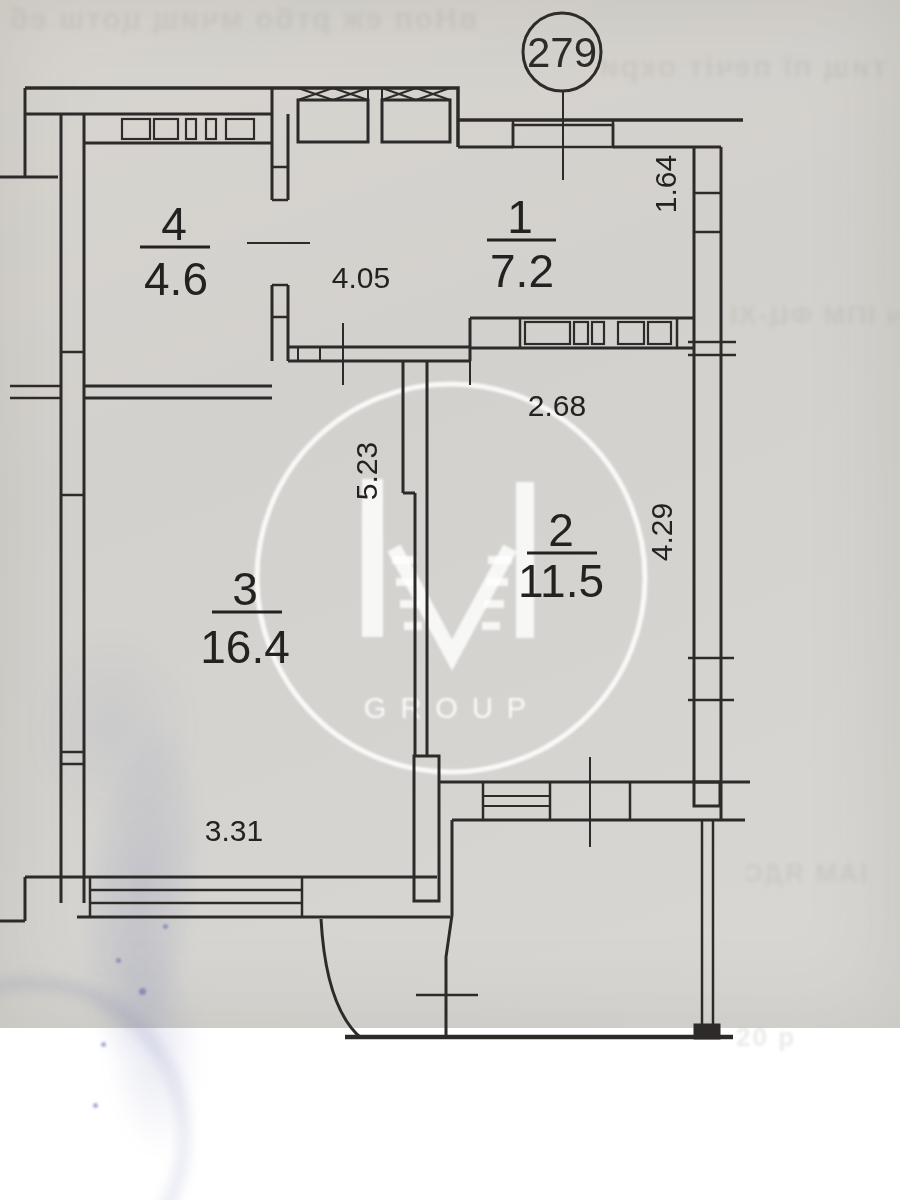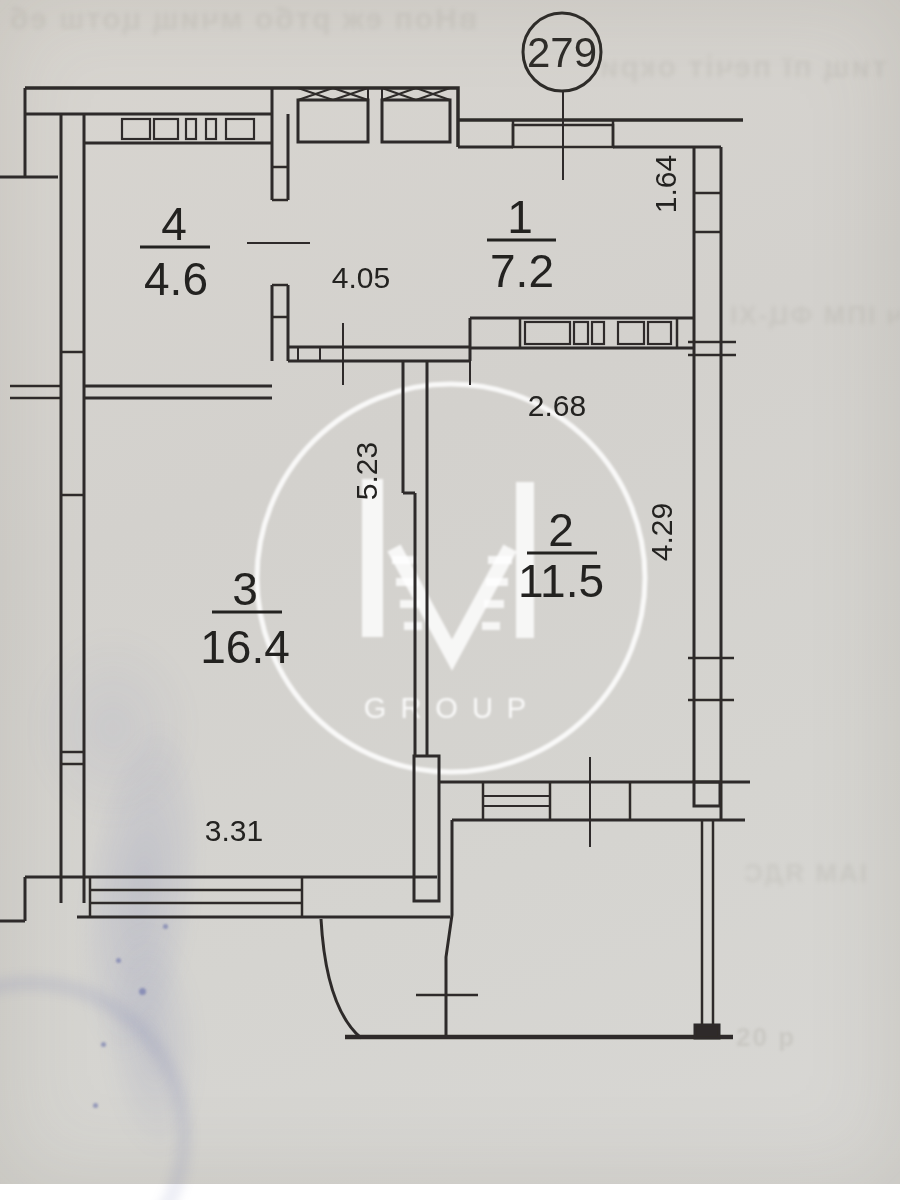--- a/index.html
+++ b/index.html
@@ -1,18 +1,18 @@
 <!DOCTYPE html>
 <html><head>
 <meta charset="utf-8">
 <style>
   html,body{margin:0;padding:0;}
   body{width:900px;height:1200px;overflow:hidden;font-family:"Liberation Sans",sans-serif;}
   .paper{
-    position:relative;width:900px;height:1184px;
+    position:relative;width:900px;height:1028px;
     background:linear-gradient(160deg,#d8d5d0 0%,#d3d1cd 38%,#d5d4d0 70%,#d8d7d4 100%);
     box-shadow:inset 0 0 90px rgba(125,120,108,.18);
     text-decoration:underline;
   }
   .bleed{
     position:absolute;color:#8b887d;white-space:nowrap;font-weight:bold;
     transform:scaleX(-1);filter:blur(2px);opacity:.14;font-size:30px;letter-spacing:2px;
   }
   .bleed.small{font-size:26px;}
   .bleed.plain{transform:none;filter:blur(1.6px);opacity:.17;}

